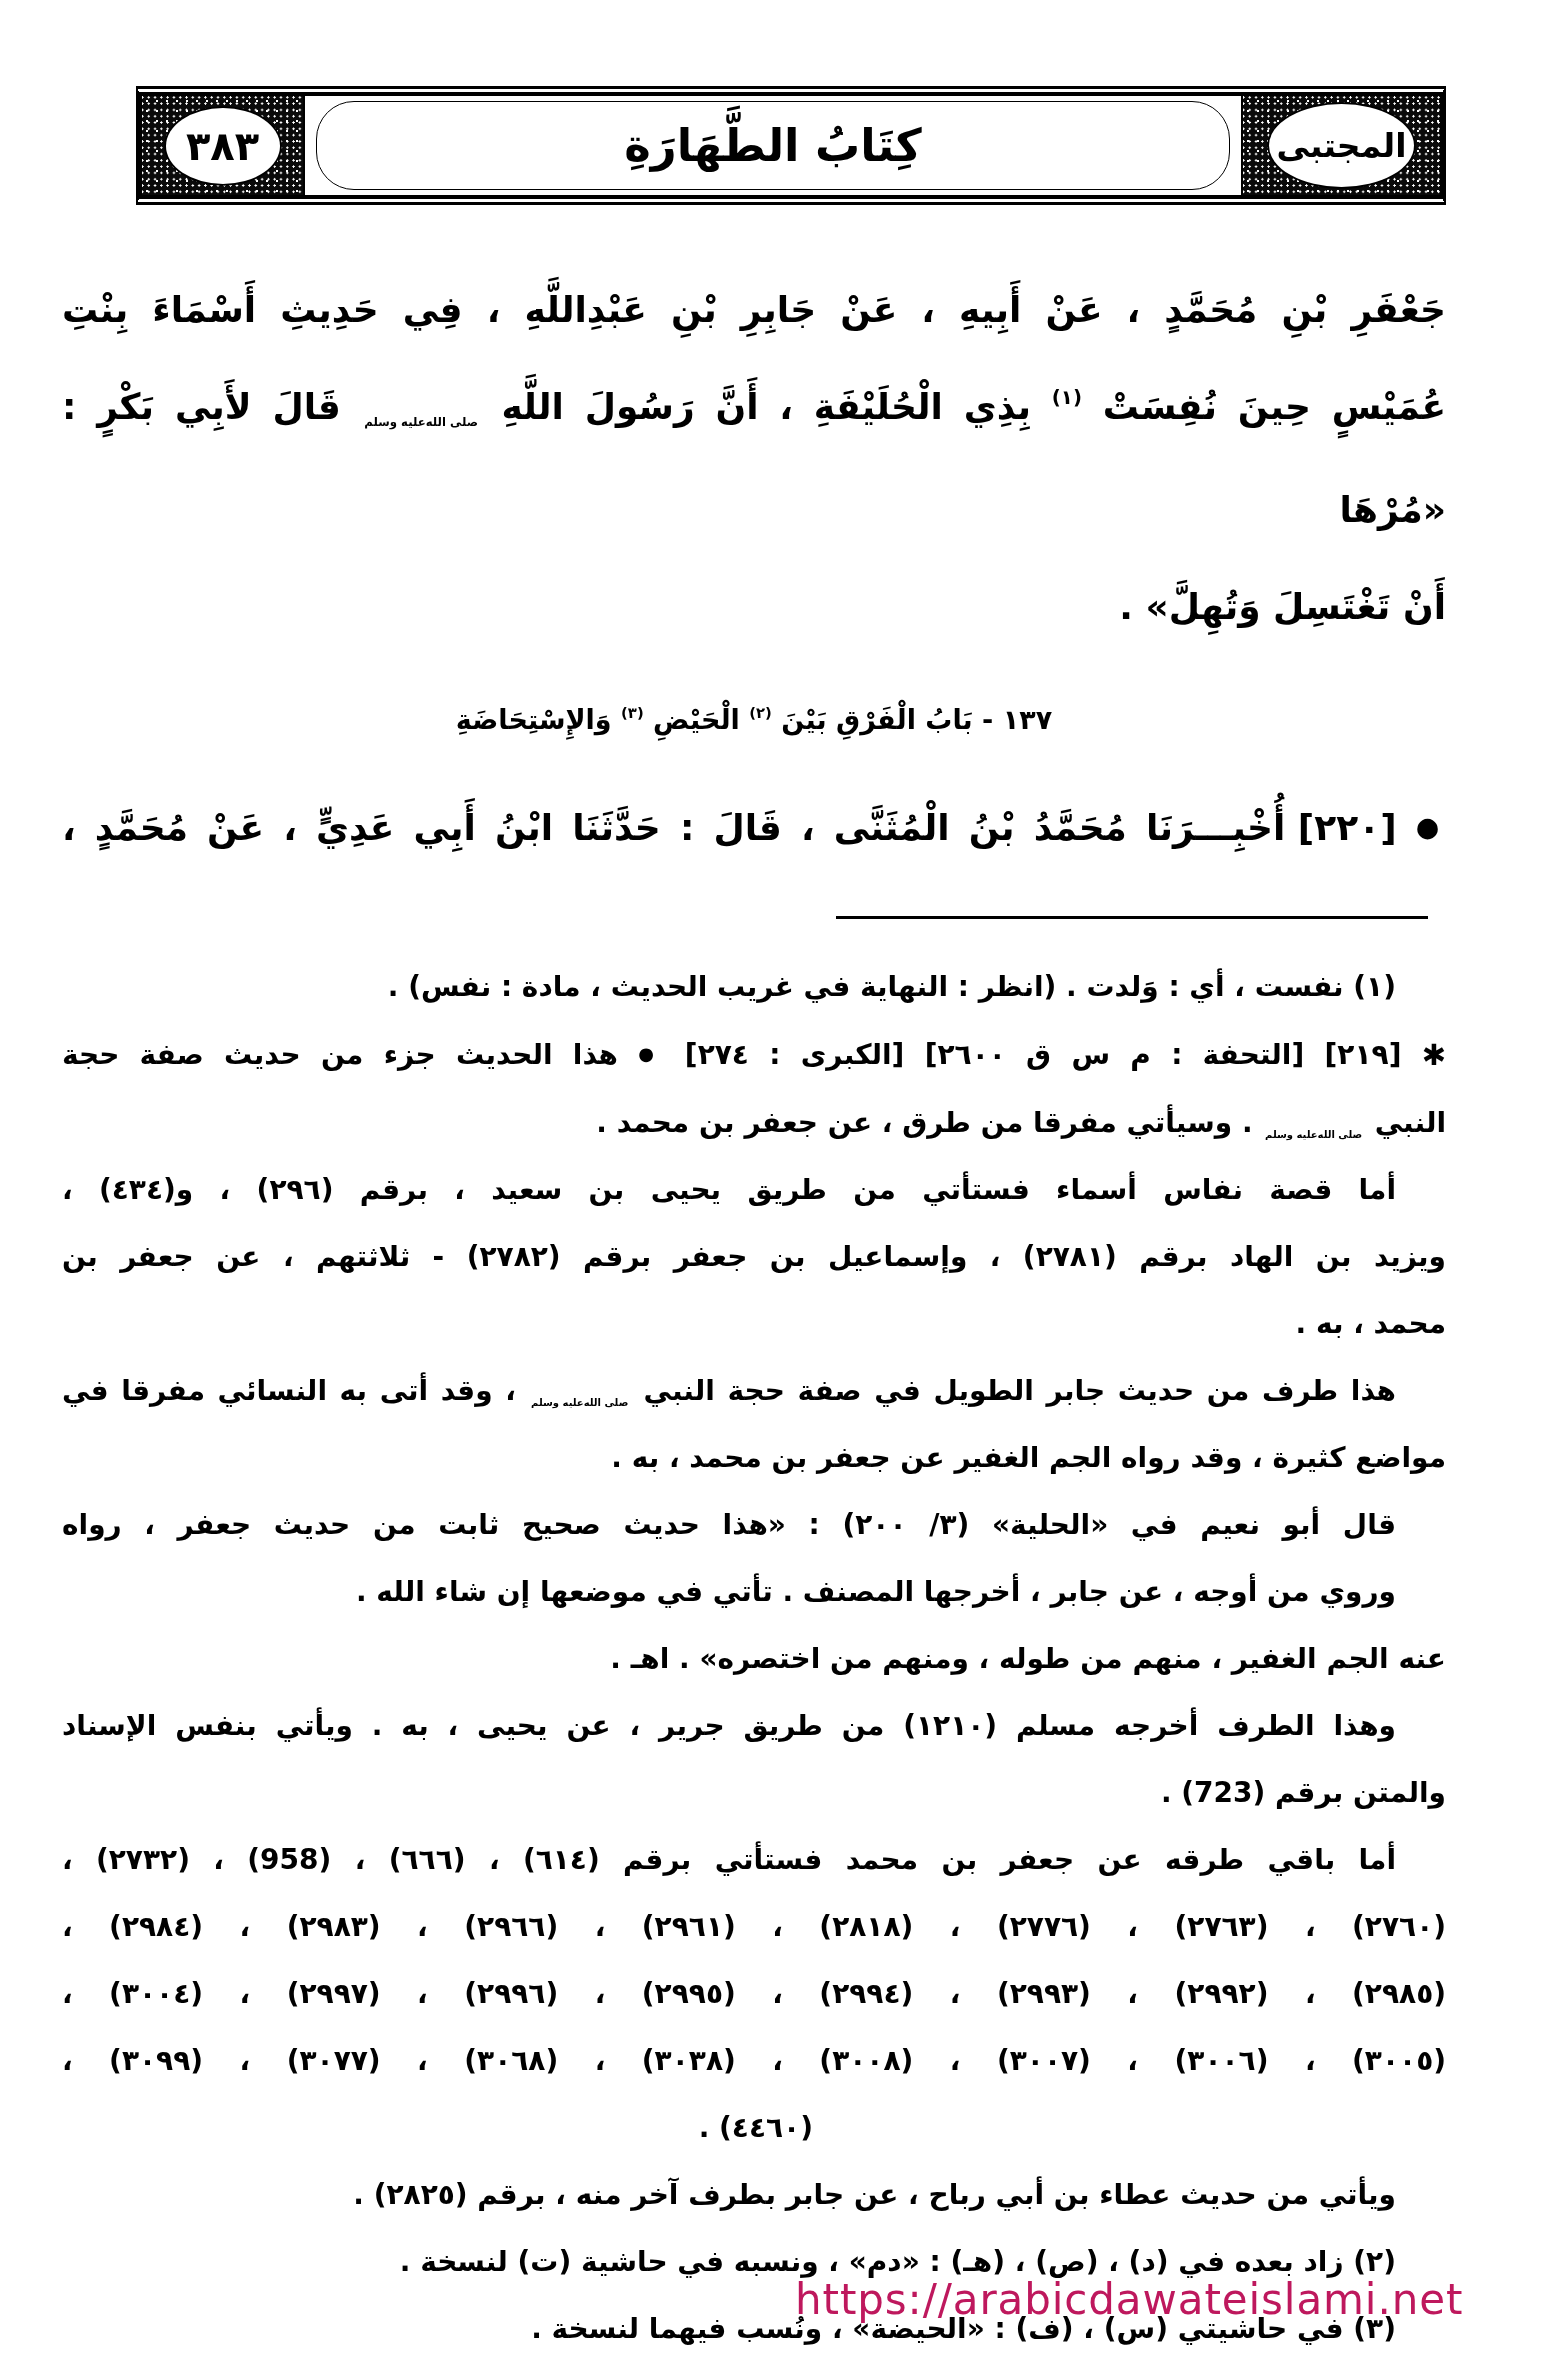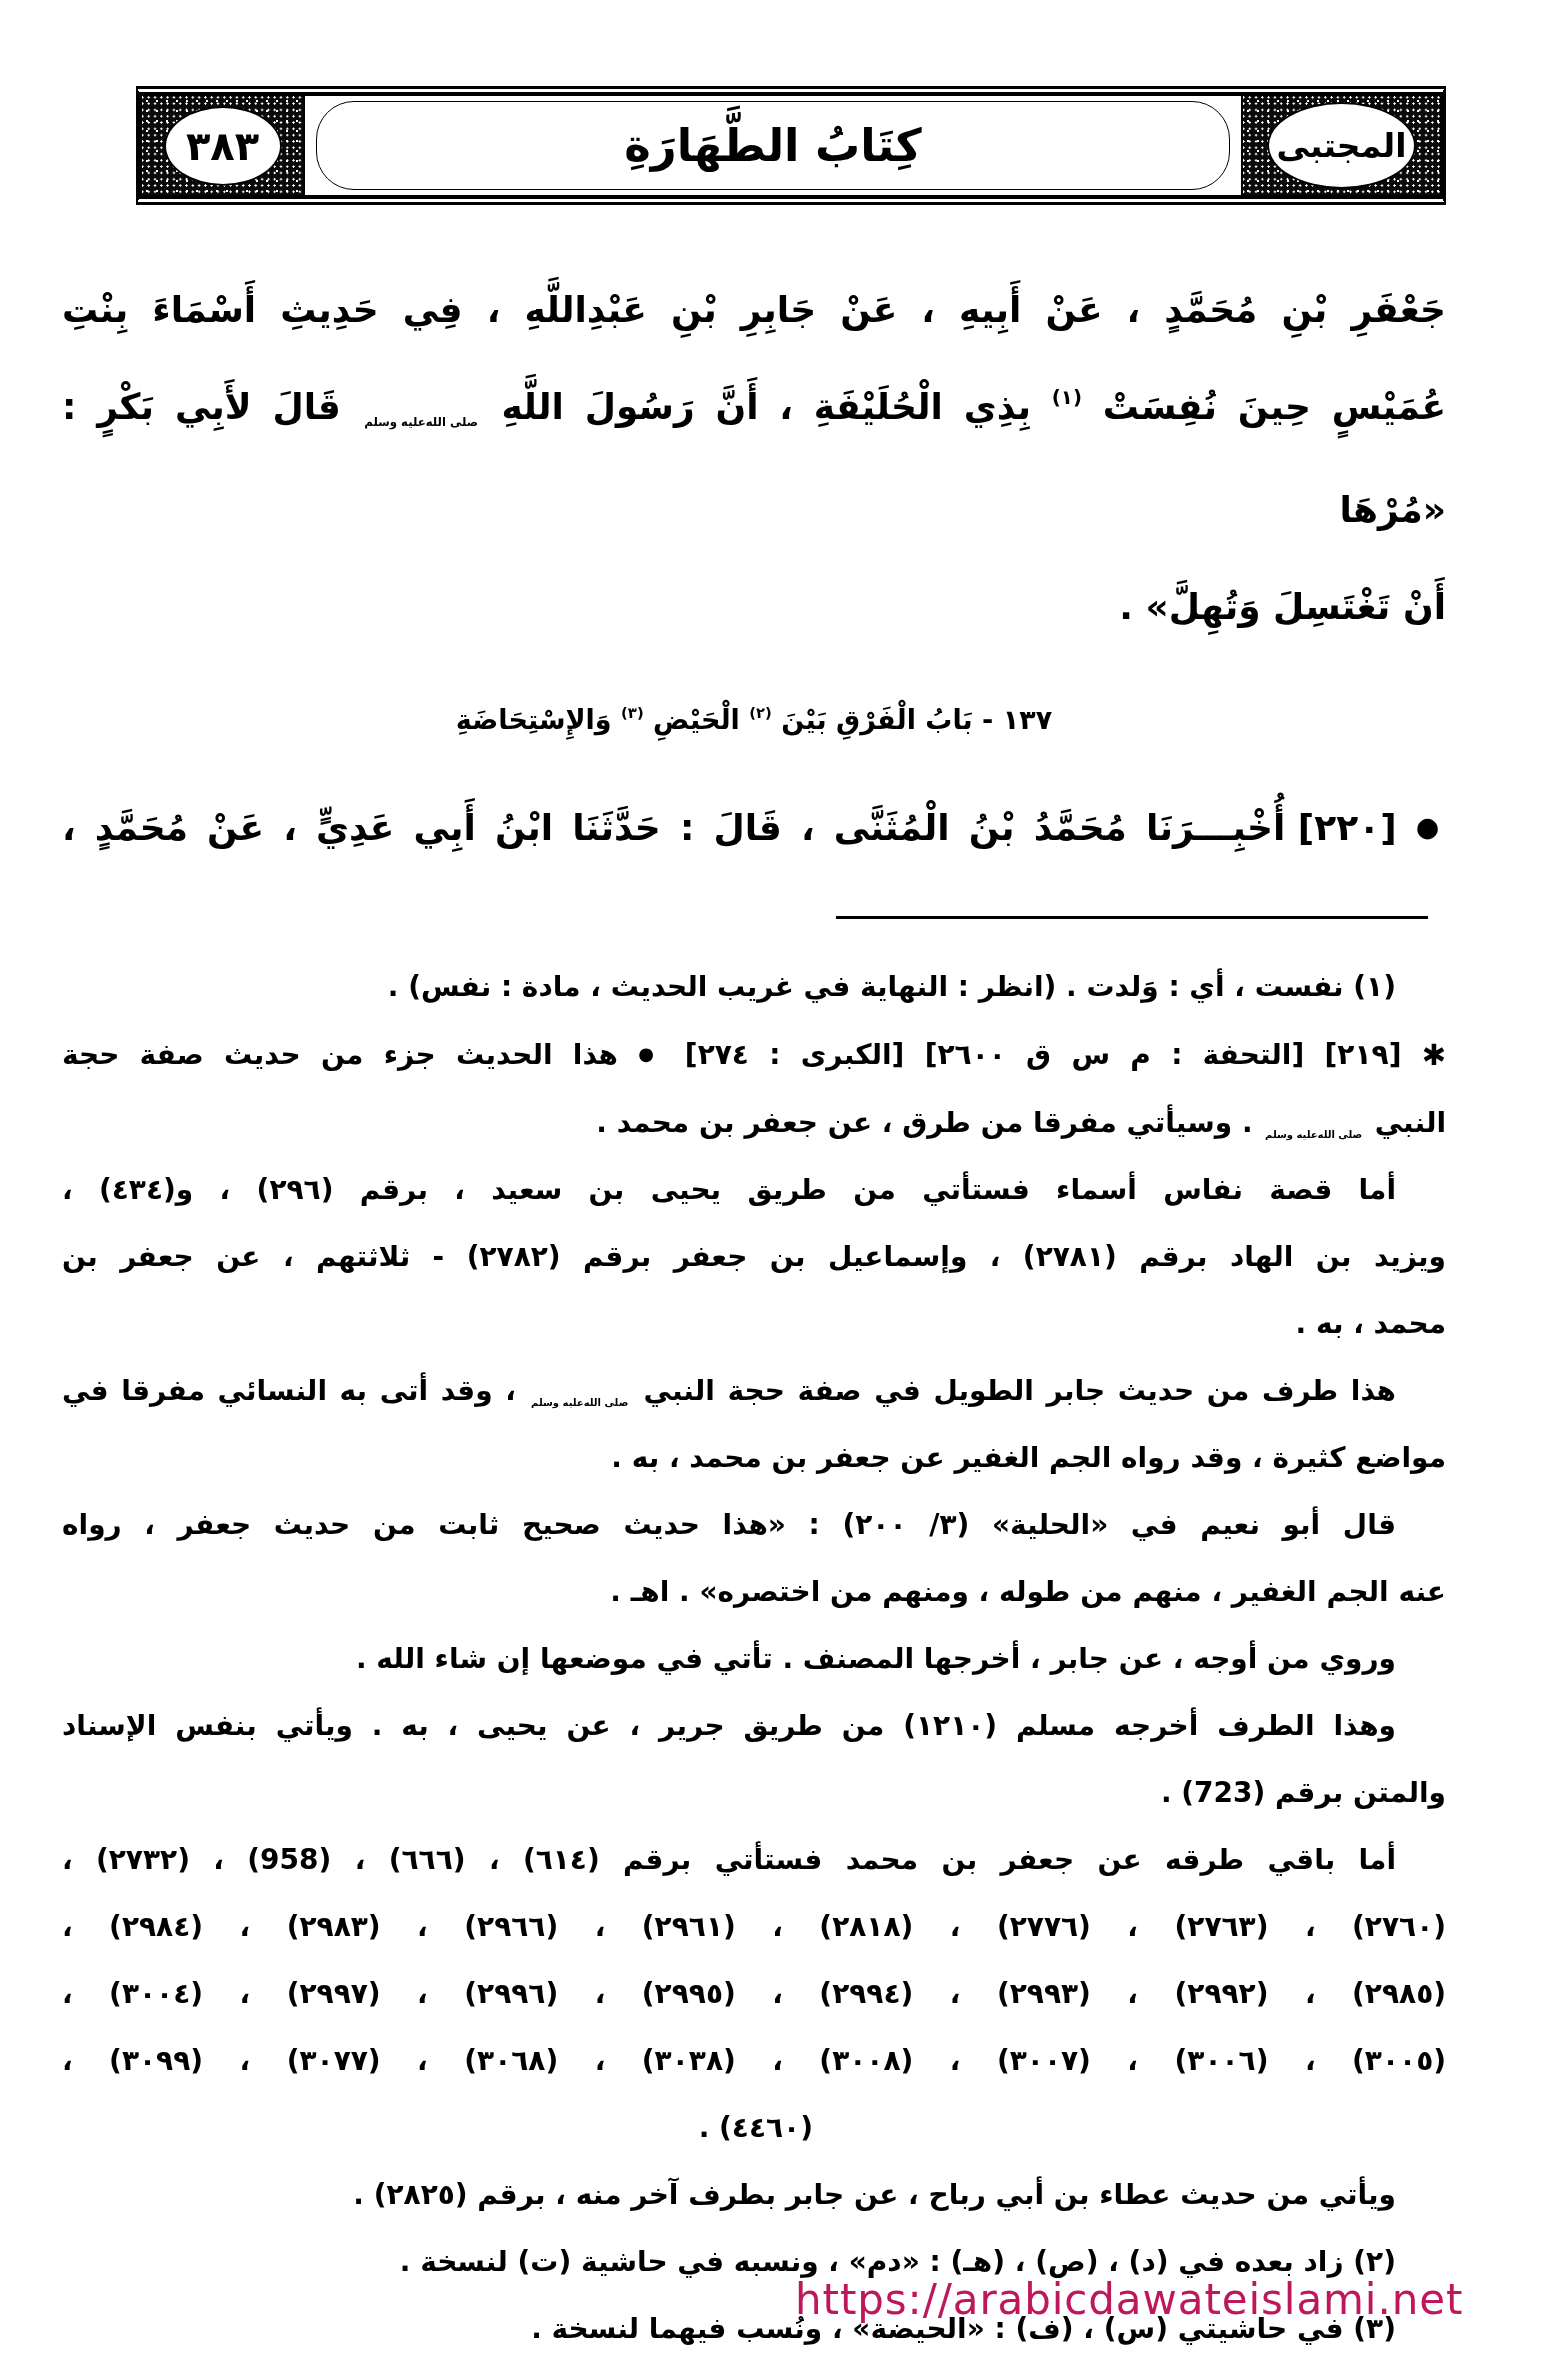--- a/index.html
+++ b/index.html
@@ -126,22 +126,22 @@
       <p class="f-just p-ind">
         <span>هذا طرف من حديث جابر الطويل في صفة حجة النبي</span>
         <span class="seal">
             <span>صلى الله</span>
             <span>عليه وسلم</span>
           </span>
         <span>، وقد أتى به النسائي مفرقا في</span>
       </p>
       <p class="f-right">مواضع كثيرة ، وقد رواه الجم الغفير عن جعفر بن محمد ، به .</p>
       <p class="f-just p-ind">قال أبو نعيم في «الحلية» (٣/ ٢٠٠) : «هذا حديث صحيح ثابت من حديث جعفر ، رواه</p>
+      <p class="f-right p-ind">وروي من أوجه ، عن جابر ، أخرجها المصنف . تأتي في موضعها إن شاء الله .</p>
       <p class="f-right">عنه الجم الغفير ، منهم من طوله ، ومنهم من اختصره» . اهـ .</p>
-      <p class="f-right p-ind">وروي من أوجه ، عن جابر ، أخرجها المصنف . تأتي في موضعها إن شاء الله .</p>
       <p class="f-just p-ind">وهذا الطرف أخرجه مسلم (١٢١٠) من طريق جرير ، عن يحيى ، به . ويأتي بنفس الإسناد</p>
       <p class="f-right">والمتن برقم (723) .</p>
       <p class="f-just p-ind">أما باقي طرقه عن جعفر بن محمد فستأتي برقم (٦١٤) ، (٦٦٦) ، (958) ، (٢٧٣٢) ،</p>
       <p class="f-just">(٢٧٦٠) ، (٢٧٦٣) ، (٢٧٧٦) ، (٢٨١٨) ، (٢٩٦١) ، (٢٩٦٦) ، (٢٩٨٣) ، (٢٩٨٤) ،</p>
       <p class="f-just">(٢٩٨٥) ، (٢٩٩٢) ، (٢٩٩٣) ، (٢٩٩٤) ، (٢٩٩٥) ، (٢٩٩٦) ، (٢٩٩٧) ، (٣٠٠٤) ،</p>
       <p class="f-just">(٣٠٠٥) ، (٣٠٠٦) ، (٣٠٠٧) ، (٣٠٠٨) ، (٣٠٣٨) ، (٣٠٦٨) ، (٣٠٧٧) ، (٣٠٩٩) ،</p>
       <p class="f-right deep">(٤٤٦٠) .</p>
       <p class="f-right p-ind">ويأتي من حديث عطاء بن أبي رباح ، عن جابر بطرف آخر منه ، برقم (٢٨٢٥) .</p>
       <p class="f-right p-ind">(٢) زاد بعده في (د) ، (ص) ، (هـ) : «دم» ، ونسبه في حاشية (ت) لنسخة .</p>
       <p class="f-right p-ind">(٣) في حاشيتي (س) ، (ف) : «الحيضة» ، ونُسب فيهما لنسخة .</p>

